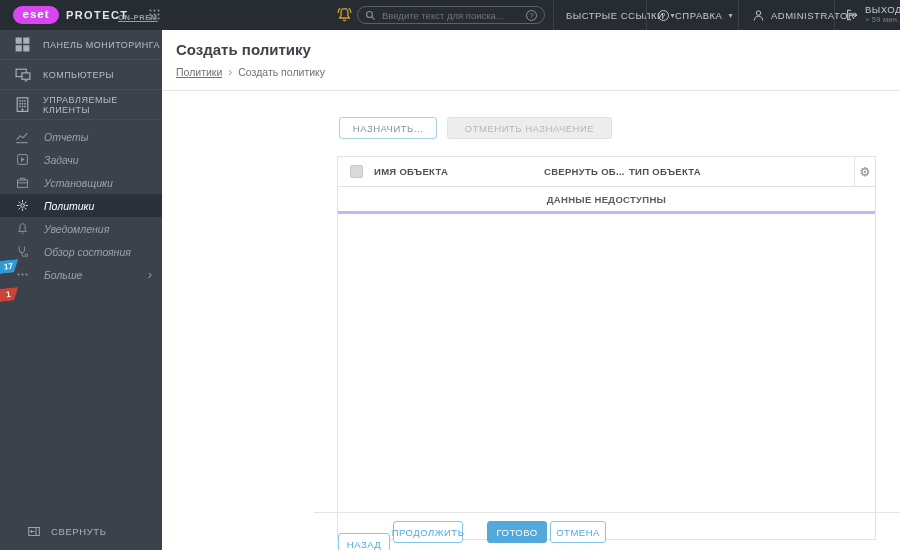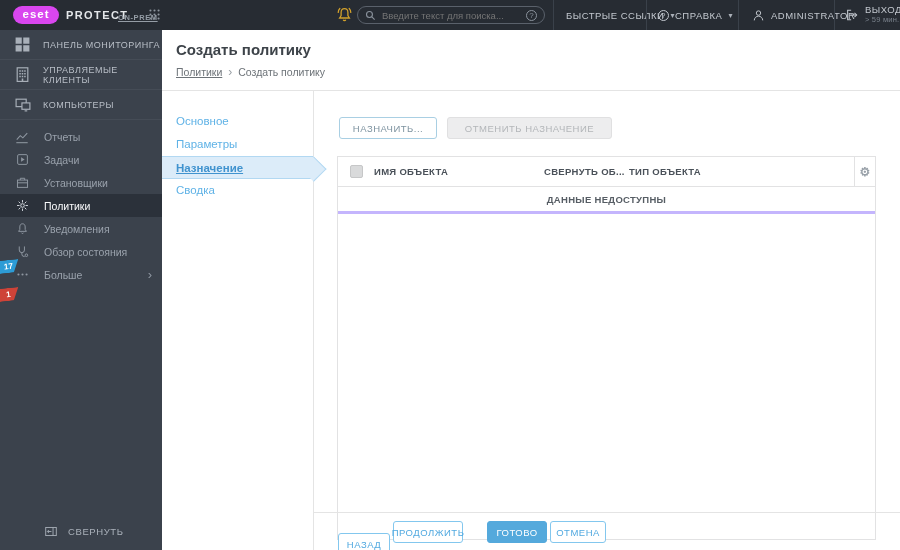--- a/index.html
+++ b/index.html
@@ -31,34 +31,34 @@
   .chev { font-size:8px; color:#aab0b8; }
   .logout-txt { display:flex; flex-direction:column; line-height:1.15; }
   .logout-sub { font-size:7.5px; color:#79818b; letter-spacing:.2px; }
   .qcircle.light { border-color:#c3c8cf; color:#c3c8cf; }
 
   
   .sidebar { position:absolute; left:0; top:30px; width:162px; height:520px; background:#3b424c; z-index:5; }
   .nav-primary .item { height:30px; display:flex; align-items:center; padding-left:13px;
     border-bottom:1px solid #454c56; color:#b9bfc7; font-size:9px; letter-spacing:.5px; cursor:pointer; }
   .icon18 { width:19px; display:flex; justify-content:center; margin-right:11px; color:#a9b0b9; flex:none; }
-  .nav-secondary { margin-top:5px; }
+  .nav-secondary { margin-top:5px;font-style:italic; }
   .nav-secondary .item { height:23px; display:flex; align-items:center; padding-left:14px; color:#9aa2ac;
     font-size:10.5px; position:relative; cursor:pointer; }
   .icon14 { width:16px; display:flex; justify-content:center; margin-right:14px; color:#8f97a1; flex:none; }
   .nav-secondary .item.active { background:#2b313a; color:#fafbfc; }
   .nav-secondary .item.active .icon14 { color:#d4d9df; }
   .chev-right { position:absolute; right:10px; font-size:13px; color:#8f97a1; line-height:1; }
   .badge { position:absolute; left:-2px; width:21px; height:13px; line-height:13px; text-align:center;
     font-size:8px; font-weight:bold; color:#fff; clip-path:polygon(0 0,100% 0,72% 100%,0 100%);
     transform:rotate(-6deg); z-index:6; }
   .badge.blue { top:230px; background:#2d9cd6; }
   .badge.red  { top:258px; background:#ce4338; }
   .collapse-row { position:absolute; left:0; bottom:9px; height:20px; display:flex; align-items:center;
-    padding-left:44px; color:#aab1ba; font-size:9.5px; letter-spacing:.6px; cursor:pointer; }
+    padding-left:27px; color:#aab1ba; font-size:9.5px; letter-spacing:.6px; cursor:pointer; }
   .collapse-row .cicon { margin-right:10px; display:flex; }
 
   
   .main { position:absolute; left:162px; top:30px; width:738px; height:520px; background:#fff; }
   .page-title { position:absolute; left:14px; top:11px; font-size:15px; font-weight:bold; color:#3d4349; }
   .breadcrumb { position:absolute; left:14px; top:35px; font-size:10.5px; color:#6d7378;
     display:flex; align-items:center; gap:6px; }
   .crumb-link { text-decoration:underline; cursor:pointer; }
   .crumb-sep { color:#9aa0a6; font-size:12px; }
   .header-divider { position:absolute; top:60px; left:0; right:0; height:1px; background:#e4e4e4; }
@@ -185,36 +185,36 @@
     <div class="item">
       <span class="icon18">
         <svg width="17" height="17" viewBox="0 0 16 16" fill="currentColor">
           <path d="M1.5 1.5h5.8v5.8H1.5zM8.7 1.5h5.8v5.8H8.7zM1.5 8.7h5.8v5.8H1.5zM8.7 8.7h5.8v5.8H8.7z"></path>
         </svg>
       </span>
       <span>ПАНЕЛЬ МОНИТОРИНГА</span>
     </div>
     <div class="item">
       <span class="icon18">
-        <svg width="17" height="17" viewBox="0 0 16 16" fill="none" stroke="currentColor" stroke-width="1.1">
-          <rect x="3" y="1.7" width="10" height="12.8"></rect>
-          <path fill="currentColor" stroke="none" d="M5 4h1.4v1.4H5zM7.3 4h1.4v1.4H7.3zM9.6 4h1.4v1.4H9.6zM5 6.6h1.4V8H5zM7.3 6.6h1.4V8H7.3zM9.6 6.6h1.4V8H9.6zM5 9.2h1.4v1.4H5zM7.3 9.2h1.4v1.4H7.3zM9.6 9.2h1.4v1.4H9.6zM7.3 11.8h1.4v2.7H7.3z"></path>
-        </svg>
-      </span>
-      <span>УПРАВЛЯЕМЫЕ КЛИЕНТЫ</span>
-    </div>
-    <div class="item">
-      <span class="icon18">
         <svg width="18" height="17" viewBox="0 0 16 16" fill="none" stroke="currentColor" stroke-width="1.1">
           <rect x="1.5" y="3" width="9.5" height="7"></rect>
           <rect x="7" y="6.5" width="7.5" height="6" fill="#3b424c"></rect>
           <path d="M9.5 14h2.5"></path>
         </svg>
       </span>
       <span>КОМПЬЮТЕРЫ</span>
+    </div>
+    <div class="item">
+      <span class="icon18">
+        <svg width="17" height="17" viewBox="0 0 16 16" fill="none" stroke="currentColor" stroke-width="1.1">
+          <rect x="3" y="1.7" width="10" height="12.8"></rect>
+          <path fill="currentColor" stroke="none" d="M5 4h1.4v1.4H5zM7.3 4h1.4v1.4H7.3zM9.6 4h1.4v1.4H9.6zM5 6.6h1.4V8H5zM7.3 6.6h1.4V8H7.3zM9.6 6.6h1.4V8H9.6zM5 9.2h1.4v1.4H5zM7.3 9.2h1.4v1.4H7.3zM9.6 9.2h1.4v1.4H9.6zM7.3 11.8h1.4v2.7H7.3z"></path>
+        </svg>
+      </span>
+      <span>УПРАВЛЯЕМЫЕ КЛИЕНТЫ</span>
     </div>
   </div>
 
   <div class="nav-secondary">
     <div class="item">
       <span class="icon14">
         <svg width="14" height="14" viewBox="0 0 16 16" fill="none" stroke="currentColor" stroke-width="1.2">
           <path d="M1.5 14.5h13"></path>
             <path d="M2 11l4-4.5 3 2.5 5-5.5"></path>
         </svg>
@@ -299,26 +299,20 @@
 
 <div class="main">
   <div class="page-title">Создать политику</div>
   <div class="breadcrumb">
     <span class="crumb-link">Политики</span>
     <span class="crumb-sep">›</span>
     <span>Создать политику</span>
   </div>
   <div class="header-divider"></div>
 
-  <div class="wizard">
-    <div class="step">Основное</div>
-    <div class="step">Параметры</div>
-    <div class="step active">Назначение</div>
-    <div class="step">Сводка</div>
-  </div>
 
   <button class="btn btn-assign">НАЗНАЧИТЬ...</button>
   <button class="btn btn-unassign">ОТМЕНИТЬ НАЗНАЧЕНИЕ</button>
 
   <div class="obj-table">
     <div class="thead">
       <span class="cell-check">
         <span class="checkbox"></span>
       </span>
       <span class="cell-name">ИМЯ ОБЪЕКТА</span>

